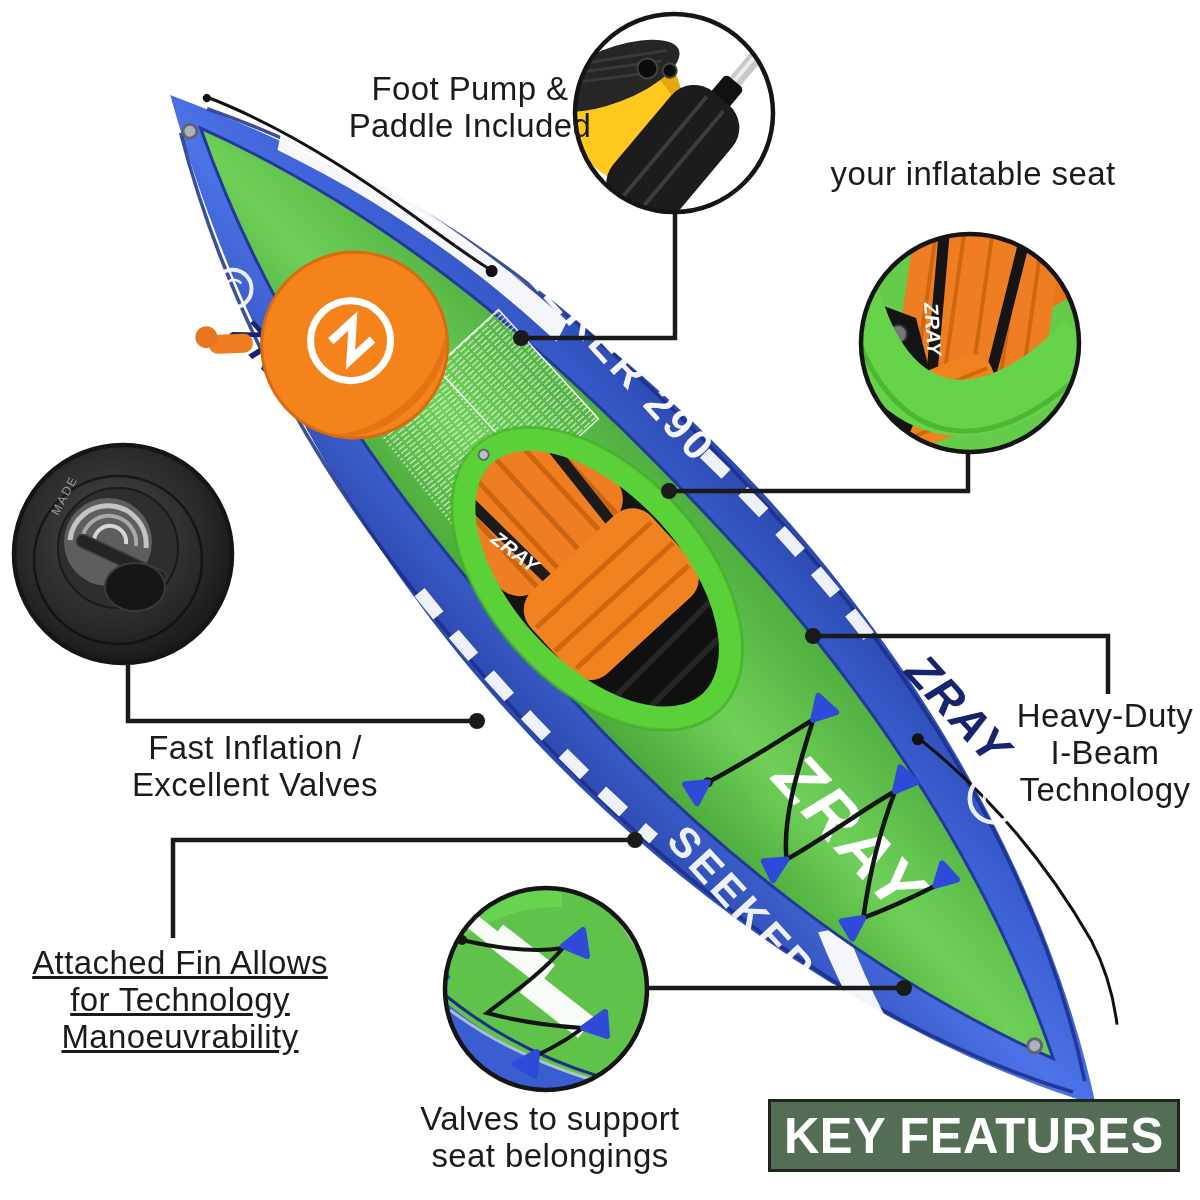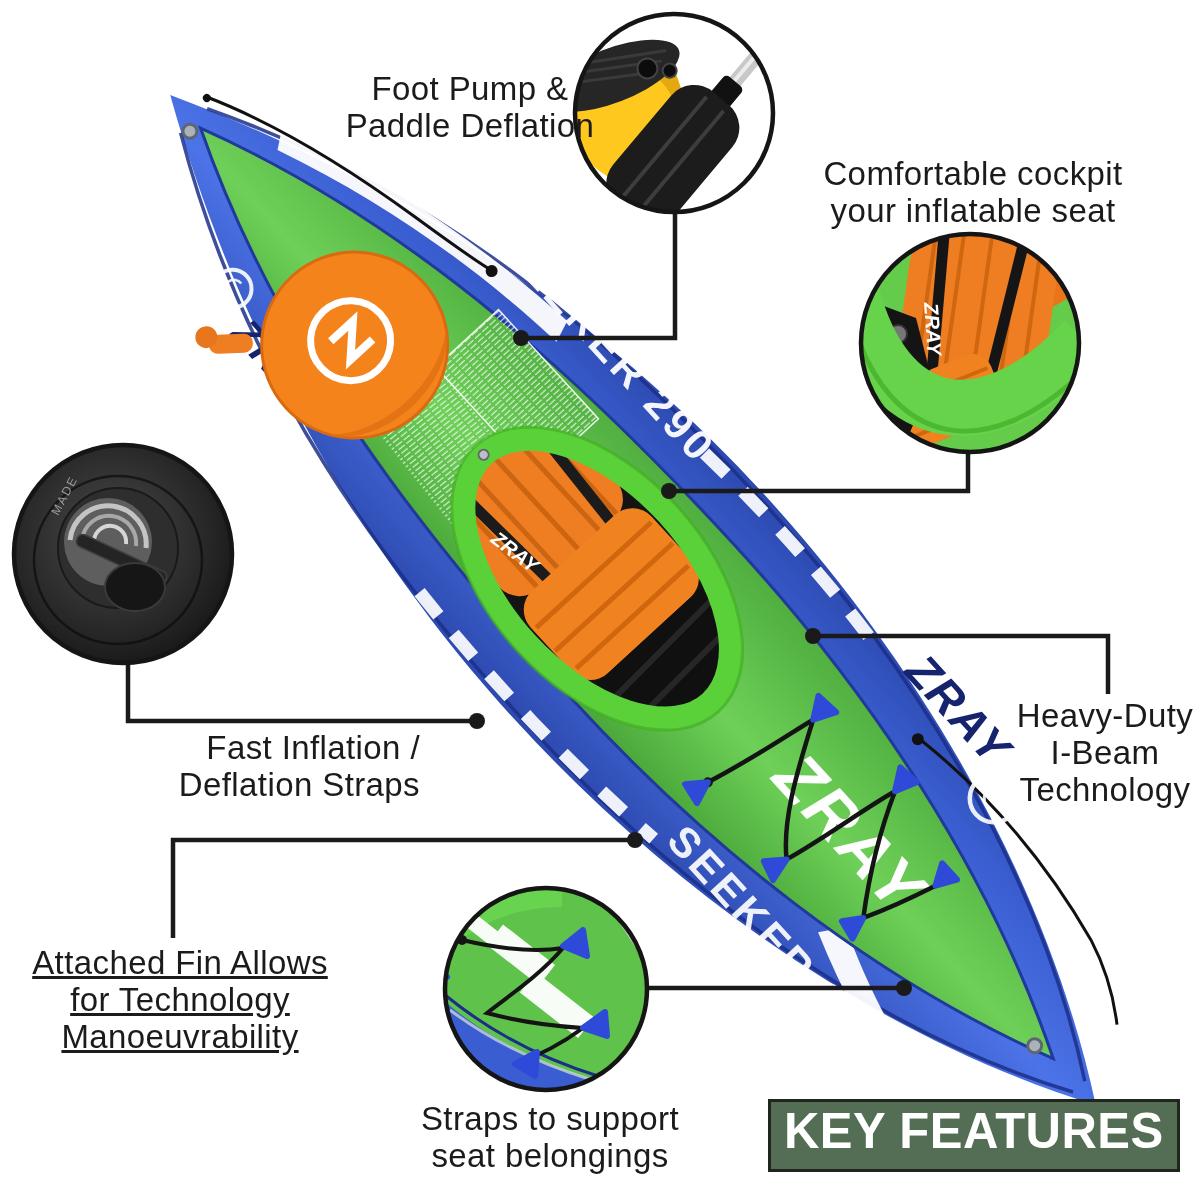--- a/index.html
+++ b/index.html
@@ -3,21 +3,21 @@
 <meta charset="utf-8">
 <style>
   html,body{margin:0;padding:0;background:#fff;}
   .canvas{position:relative;width:1200px;height:1200px;background:#ffffff;overflow:hidden;
           font-family:"Liberation Sans", sans-serif;}
   .scene{position:absolute;left:0;top:0;}
   .callout-label{position:absolute;text-align:center;color:#1b1b1b;
        font-size:33px;line-height:37px;letter-spacing:0.4px;font-weight:400;}
   .callout-label span{display:block;}
   .badge{position:absolute;left:768px;top:1099px;width:406px;height:67px;
-       background:#546e55;border:3px solid #20261e;display:flex;justify-content:center;}
+       background:#546e55;border:3px solid #20261e;display:flex;align-items:center;justify-content:center;}
   .badge-text{color:#ffffff;font-weight:bold;font-size:50px;letter-spacing:0.5px;transform:scaleX(0.98);}
 </style>
 </head>
 <body>
 
 <div class="canvas">
 
 <svg class="scene" width="1200" height="1200" viewBox="0 0 1200 1200">
   <defs>
     <linearGradient id="hullGrad" x1="0%" y1="0%" x2="100%" y2="0%">
@@ -279,47 +279,46 @@
         <path d="M 583,1028 l 24,8 l -2,-24 z"></path>
         <path d="M 515,1064 l 20,12 l 2,-24 z"></path>
       </g>
     </g>
     <circle cx="546" cy="989" r="101" fill="none" stroke="#151515" stroke-width="4.5"></circle>
   </g>
 </svg>
 
 <div class="callout-label" style="left:270px;top:70px;width:400px;">
   <span>Foot Pump &amp;</span>
-  <span>Paddle Deflation</span>
+  <span>Paddle Included</span>
 </div>
 
 <div class="callout-label" style="left:788px;top:155px;width:370px;">
-  <span>Comfortable cockpit</span>
   <span>your inflatable seat</span>
 </div>
 
 <div class="callout-label" style="left:985px;top:697px;width:240px;">
   <span>Heavy-Duty</span>
   <span>I-Beam</span>
   <span>Technology</span>
 </div>
 
-<div class="callout-label" style="left:90px;top:729px;width:330px;text-align:right;">
+<div class="callout-label" style="left:90px;top:729px;width:330px;">
   <span>Fast Inflation /</span>
-  <span>Deflation Straps</span>
+  <span>Excellent Valves</span>
 </div>
 
 <div class="callout-label" style="left:20px;top:944px;width:320px;text-decoration:underline;">
   <span>Attached Fin Allows</span>
   <span>for Technology</span>
   <span>Manoeuvrability</span>
 </div>
 
 <div class="callout-label" style="left:395px;top:1100px;width:310px;">
-  <span>Straps to support</span>
+  <span>Valves to support</span>
   <span>seat belongings</span>
 </div>
 
 <div class="badge">
   <span class="badge-text">KEY FEATURES</span>
 </div>
 
 </div>
 
 </body></html>

